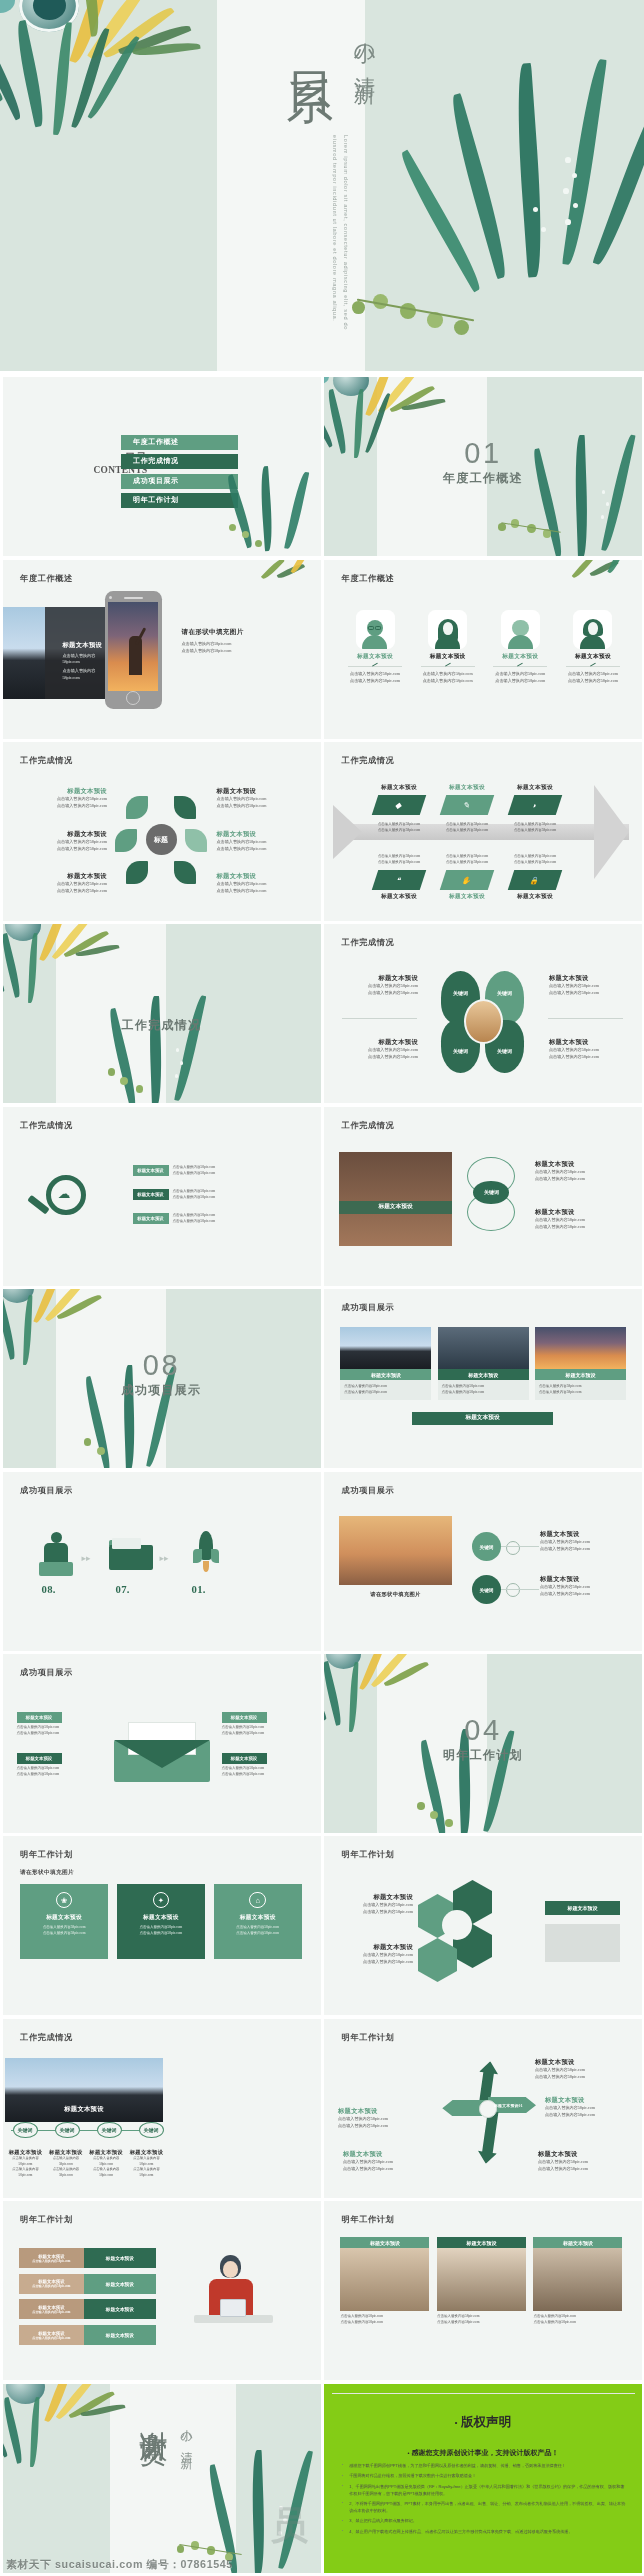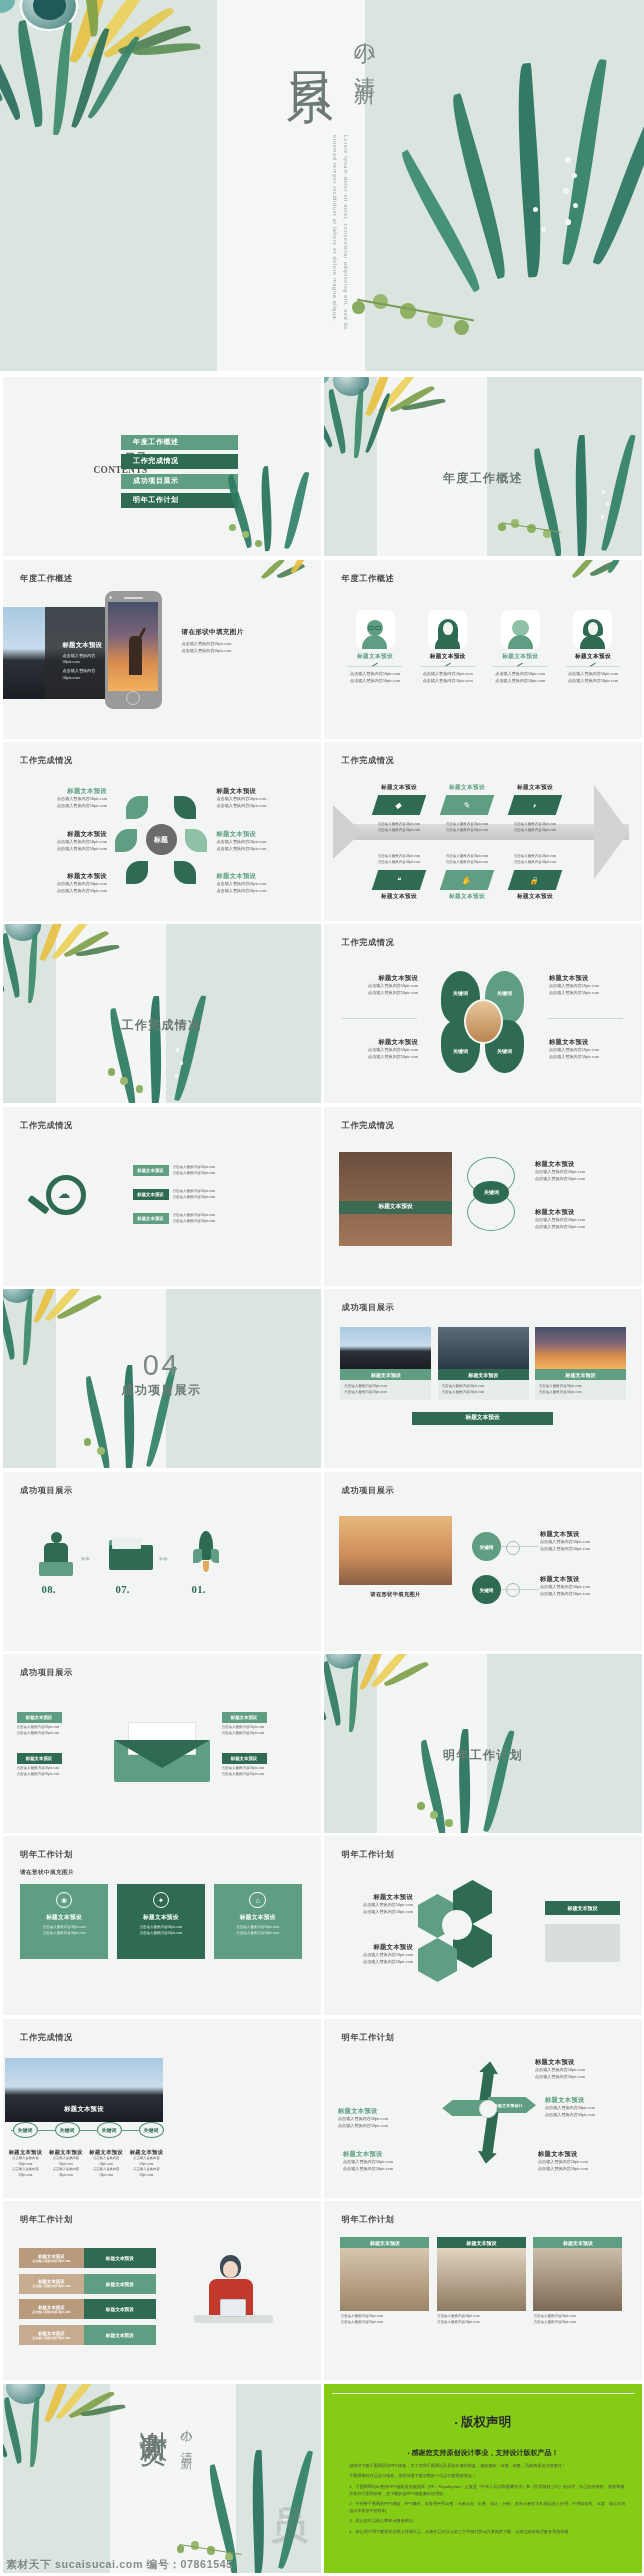--- a/index.html
+++ b/index.html
@@ -248,20 +248,21 @@
       <div class="blob" style="left:58px;top:75px;width:3.8px;height:3.8px;background:#f2f7f4;"></div>
       <div class="blob" style="left:53px;top:88px;width:3.8px;height:3.8px;background:#f2f7f4;"></div>
     </div>
     <div style="position:absolute;left:174px;top:131px;width:88px;height:44px;">
       <div class="blob" style="left:0;top:15px;width:7.5px;height:7.5px;background:#89ab5f;"></div>
       <div class="blob" style="left:12.6px;top:11.3px;width:8.8px;height:8.8px;background:#9ab96e;"></div>
       <div class="blob" style="left:29px;top:16.4px;width:8.8px;height:8.8px;background:#8fb163;"></div>
       <div class="blob" style="left:45px;top:21.4px;width:8.2px;height:8.2px;background:#9cbb72;"></div>
       <div style="position:absolute;left:2.5px;top:19px;width:60px;height:1.3px;background:#7d9c58;transform:rotate(9deg);"></div>
     </div>
+    <div class="sec-num">01</div>
     <div class="sec-cn">年度工作概述</div>
   </div>
 
   <div class="slide left paper" style="top:560px;">
     <div class="sl-title">年度工作概述</div>
     <div class="photo city" style="position:absolute;left:0;top:47px;width:102px;height:92px;"></div>
     <div style="position:absolute;left:42px;top:47px;width:62px;height:92px;background:rgba(40,42,44,.82);"></div>
     <div style="position:absolute;left:60px;top:81px;width:57px;">
       <div class="h-txt" style="color:#fff;font-size:6.3px;">标题文本预设</div>
       <div class="b-txt" style="color:#e6eae8;margin-top:2.5px;">点击输入替换内容</div>
@@ -579,21 +580,21 @@
       <div class="leaf" style="left:42px;top:24px;width:7px;height:70px;background:#3d8a6a;transform:rotate(2deg);"></div>
       <div class="leaf" style="left:15px;top:21.4px;width:7px;height:60px;background:#2a6e5c;transform:rotate(-30deg);"></div>
     </div>
     <div style="position:absolute;left:94px;top:75px;width:113px;height:107px;">
       <div class="leaf" style="left:8.8px;top:10px;width:9.4px;height:97px;background:#2e7a63;transform:rotate(-14deg);"></div>
       <div class="leaf" style="left:29px;top:1.3px;width:10px;height:106px;background:#25705a;transform:rotate(-2deg);"></div>
       <div class="leaf" style="left:49px;top:0;width:9.4px;height:103px;background:#317f66;transform:rotate(12deg);"></div>
       <div class="blob" style="left:-12.6px;top:74px;width:7.5px;height:7.5px;background:#89ab5f;"></div>
       <div class="blob" style="left:0px;top:83px;width:8.2px;height:8.2px;background:#9ab96e;"></div>
     </div>
-    <div class="sec-num">04</div>
+    <div class="sec-num">08</div>
     <div class="sec-cn">成功项目展示</div>
   </div>
 
   <div class="slide right paper" style="top:1289px;">
     <div class="sl-title">成功项目展示</div>
     <div style="position:absolute;left:16.4px;top:38px;width:284px;display:flex;gap:6.3px;">
       <div style="width:91px;">
         <div class="photo city" style="width:91px;height:42px;"></div>
         <div class="chip" style="width:91px;height:11.3px;background:#5f9e82;font-size:5px;font-weight:700;font-family:'Liberation Serif',serif;">标题文本预设</div>
         <div style="background:#e6ece9;padding:3.8px;">
@@ -716,20 +717,21 @@
       <div class="leaf" style="left:17.6px;top:21.4px;width:7px;height:60px;background:#2a6e5c;transform:rotate(-30deg);"></div>
     </div>
     <div style="position:absolute;left:107px;top:74px;width:119px;height:108px;">
       <div class="leaf" style="left:8.8px;top:10px;width:10px;height:98px;background:#2e7a63;transform:rotate(-14deg);"></div>
       <div class="leaf" style="left:30px;top:1.3px;width:10.7px;height:107px;background:#25705a;transform:rotate(-2deg);"></div>
       <div class="leaf" style="left:52px;top:0;width:10px;height:104px;background:#317f66;transform:rotate(12deg);"></div>
       <div class="blob" style="left:-14px;top:74px;width:7.5px;height:7.5px;background:#89ab5f;"></div>
       <div class="blob" style="left:-1.3px;top:83px;width:8.2px;height:8.2px;background:#9ab96e;"></div>
       <div class="blob" style="left:14px;top:91px;width:7.5px;height:7.5px;background:#8fb163;"></div>
     </div>
+    <div class="sec-num">04</div>
     <div class="sec-cn">明年工作计划</div>
   </div>
 
   <div class="slide left paper" style="top:1836px;">
     <div class="sl-title">明年工作计划</div>
     <div class="h-txt" style="position:absolute;left:17.6px;top:33px;font-size:5.7px;color:#4a4a4a;">请在形状中填充图片</div>
     <div style="position:absolute;left:17.6px;top:48px;width:283px;display:flex;gap:8.8px;">
       <div style="width:88px;height:75px;background:#5f9e82;padding:7.5px;text-align:center;">
         <div style="width:16.4px;height:16.4px;margin:0 auto;border-radius:50%;border:1px solid #fff;color:#fff;font-size:7.5px;line-height:15px;">❀</div>
         <div class="h-txt" style="color:#fff;margin-top:5.7px;font-size:5.7px;">标题文本预设</div>

